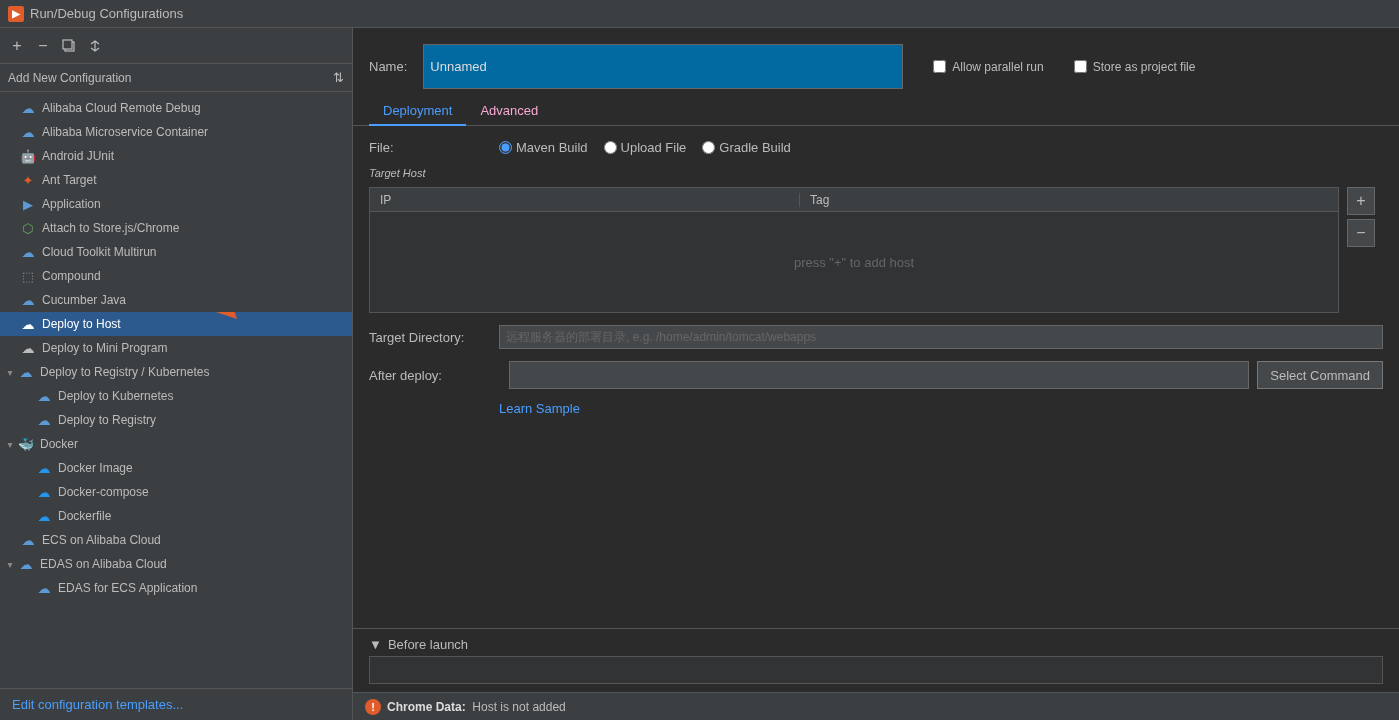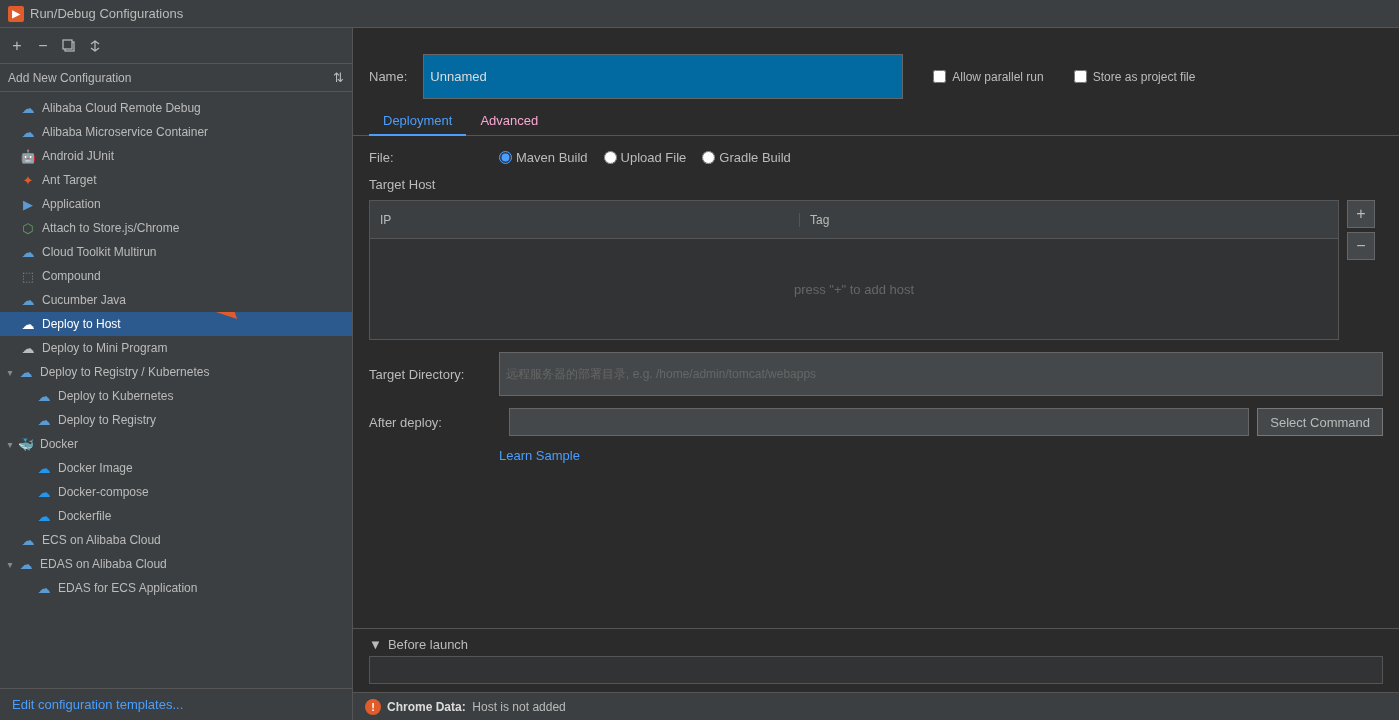--- a/index.html
+++ b/index.html
@@ -133,21 +133,21 @@
     
     .right-panel {
       flex: 1;
       background: #2b2b2b;
       display: flex;
       flex-direction: column;
       overflow: hidden;
     }
 
     .right-header {
-      padding: 26px 16px 0;
+      padding: 16px 16px 0;
       display: flex;
       align-items: center;
       gap: 12px;
       background: #2b2b2b;
     }
     .name-label { color: #bbb; font-size: 13px; margin-right: 4px; }
     .name-input {
       flex: 0 0 480px;
       height: 45px;
       background: #0369a1;
@@ -219,35 +219,36 @@
       color: #bbb;
       font-size: 13px;
       cursor: pointer;
     }
     .radio-group input[type=radio] {
       accent-color: #4a9eff;
     }
 
     .section-title {
       color: #bbb;
-      font-size: 13px;
+      font-size: 11px;
       margin-bottom: 8px;
+      font-style: italic;
     }
 
     .host-table {
       border: 1px solid #555;
       background: #313335;
       margin-bottom: 12px;
       position: relative;
     }
     .host-table-header {
       display: flex;
       background: #3c3f41;
       border-bottom: 1px solid #555;
-      height: 38px;
+      height: 24px;
       align-items: center;
     }
     .host-col {
       padding: 0 10px;
       color: #bbb;
       font-size: 12px;
       flex: 1;
       border-right: 1px solid #555;
     }
     .host-col:last-child { border-right: none; }
@@ -285,21 +286,21 @@
     }
 
     .host-table-wrap {
       position: relative;
       margin-right: 44px;
       margin-bottom: 12px;
     }
 
     .text-input-full {
       flex: 1;
-      height: 44px;
+      height: 24px;
       background: #45484a;
       border: 1px solid #666;
       color: #84cc16;
       font-size: 12px;
       padding: 0 6px;
       outline: none;
     }
     .text-input-full::placeholder { color: #666; }
 
     .after-deploy-row {

